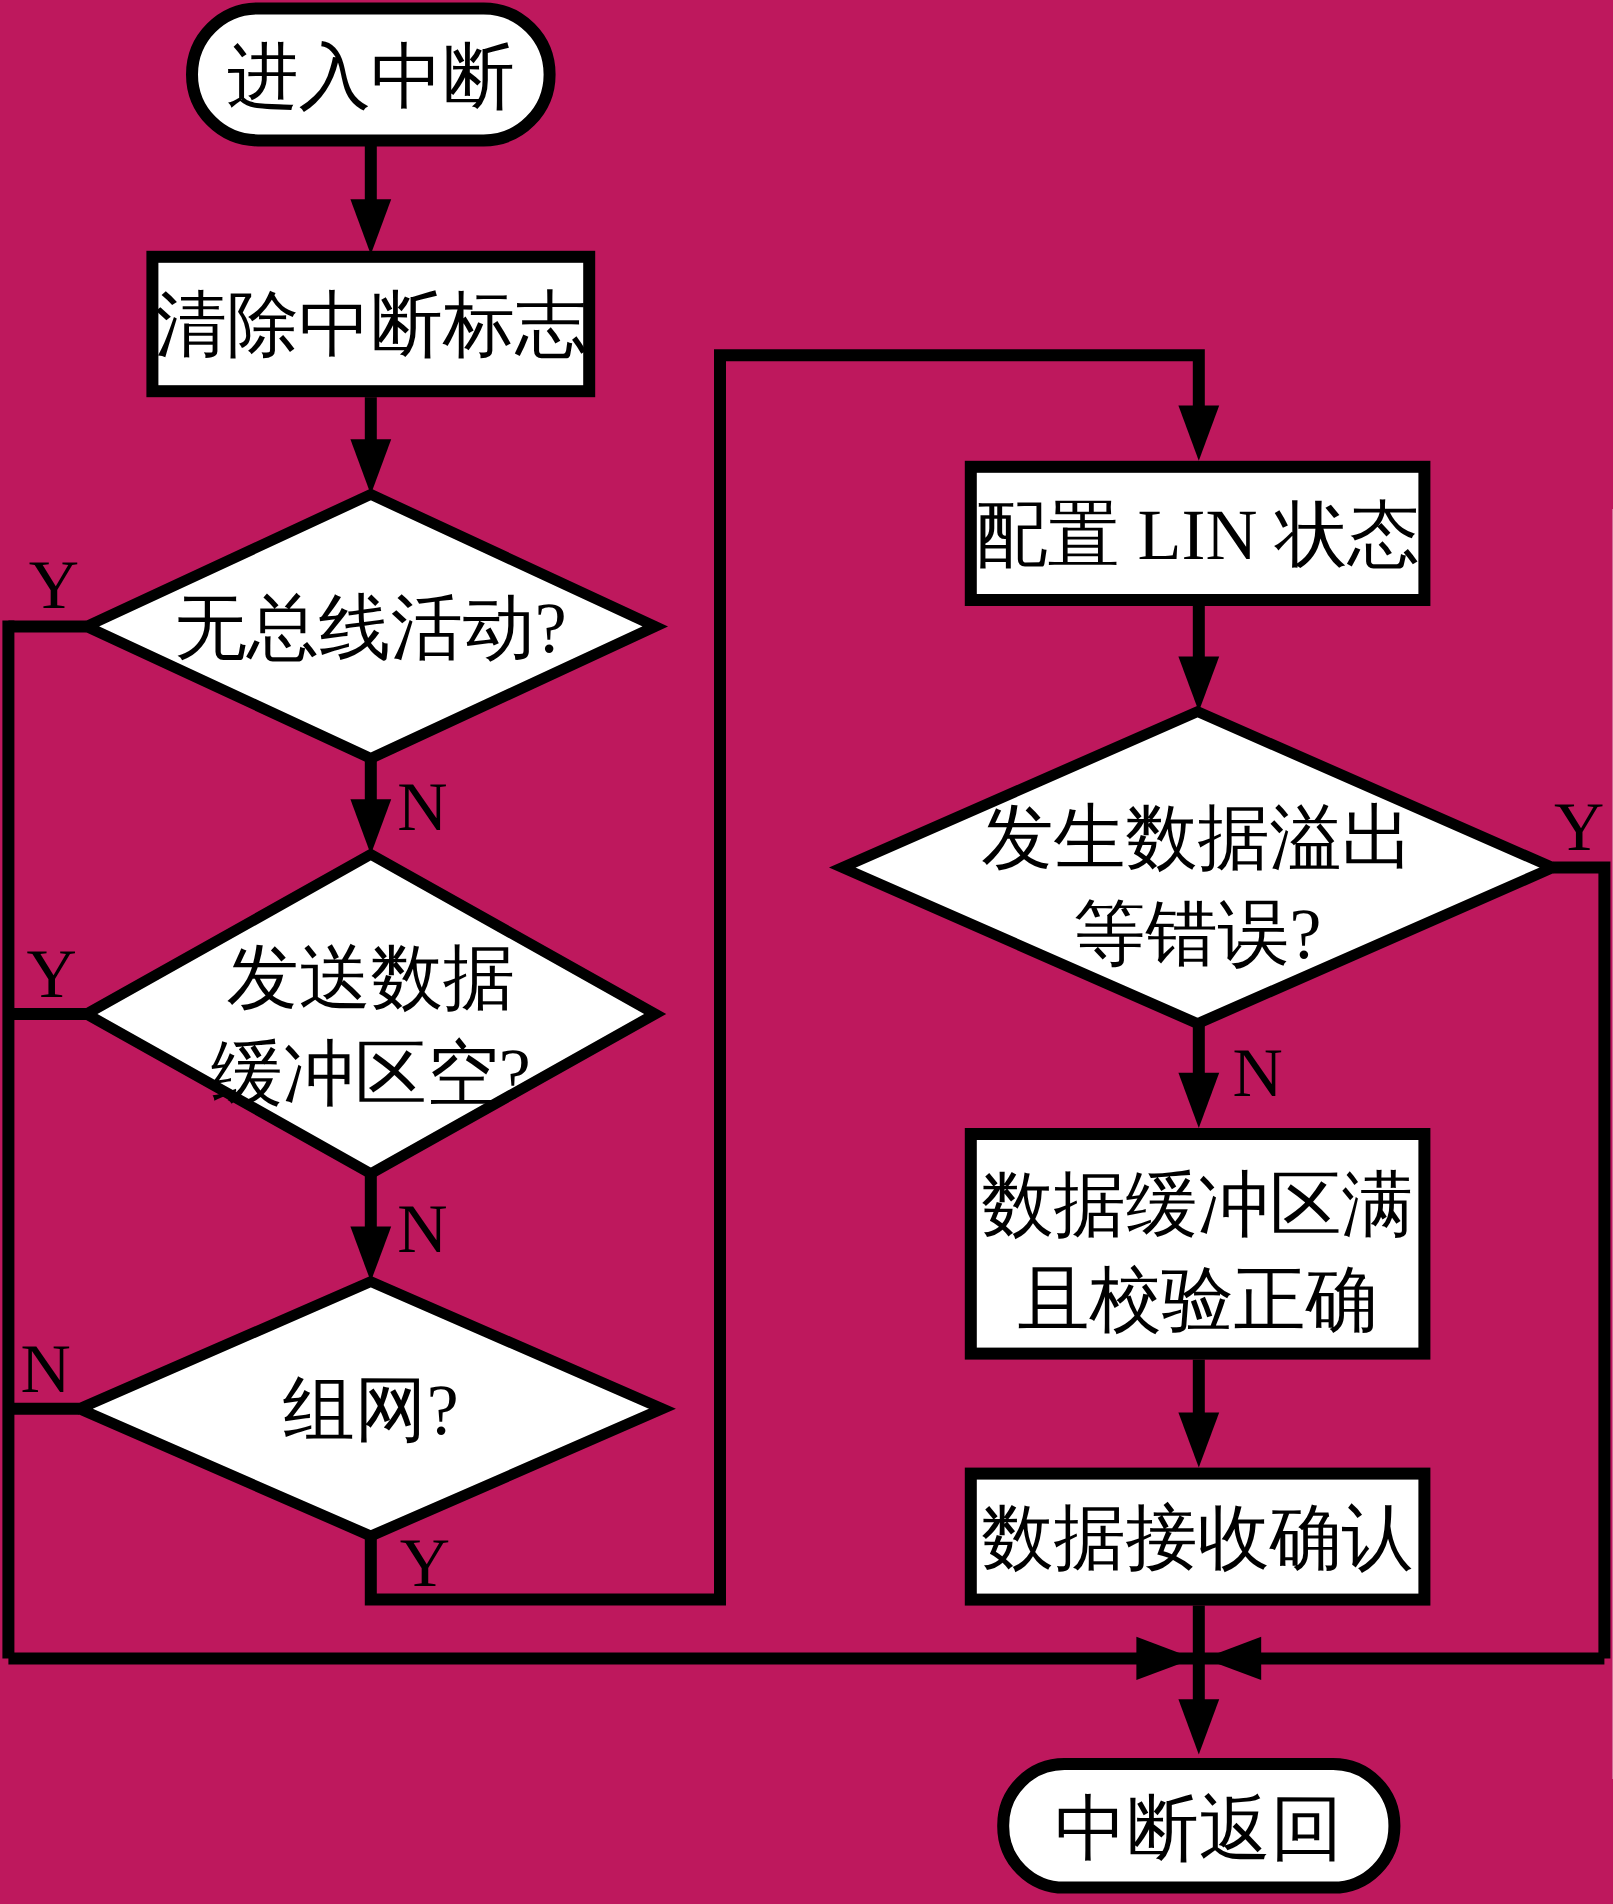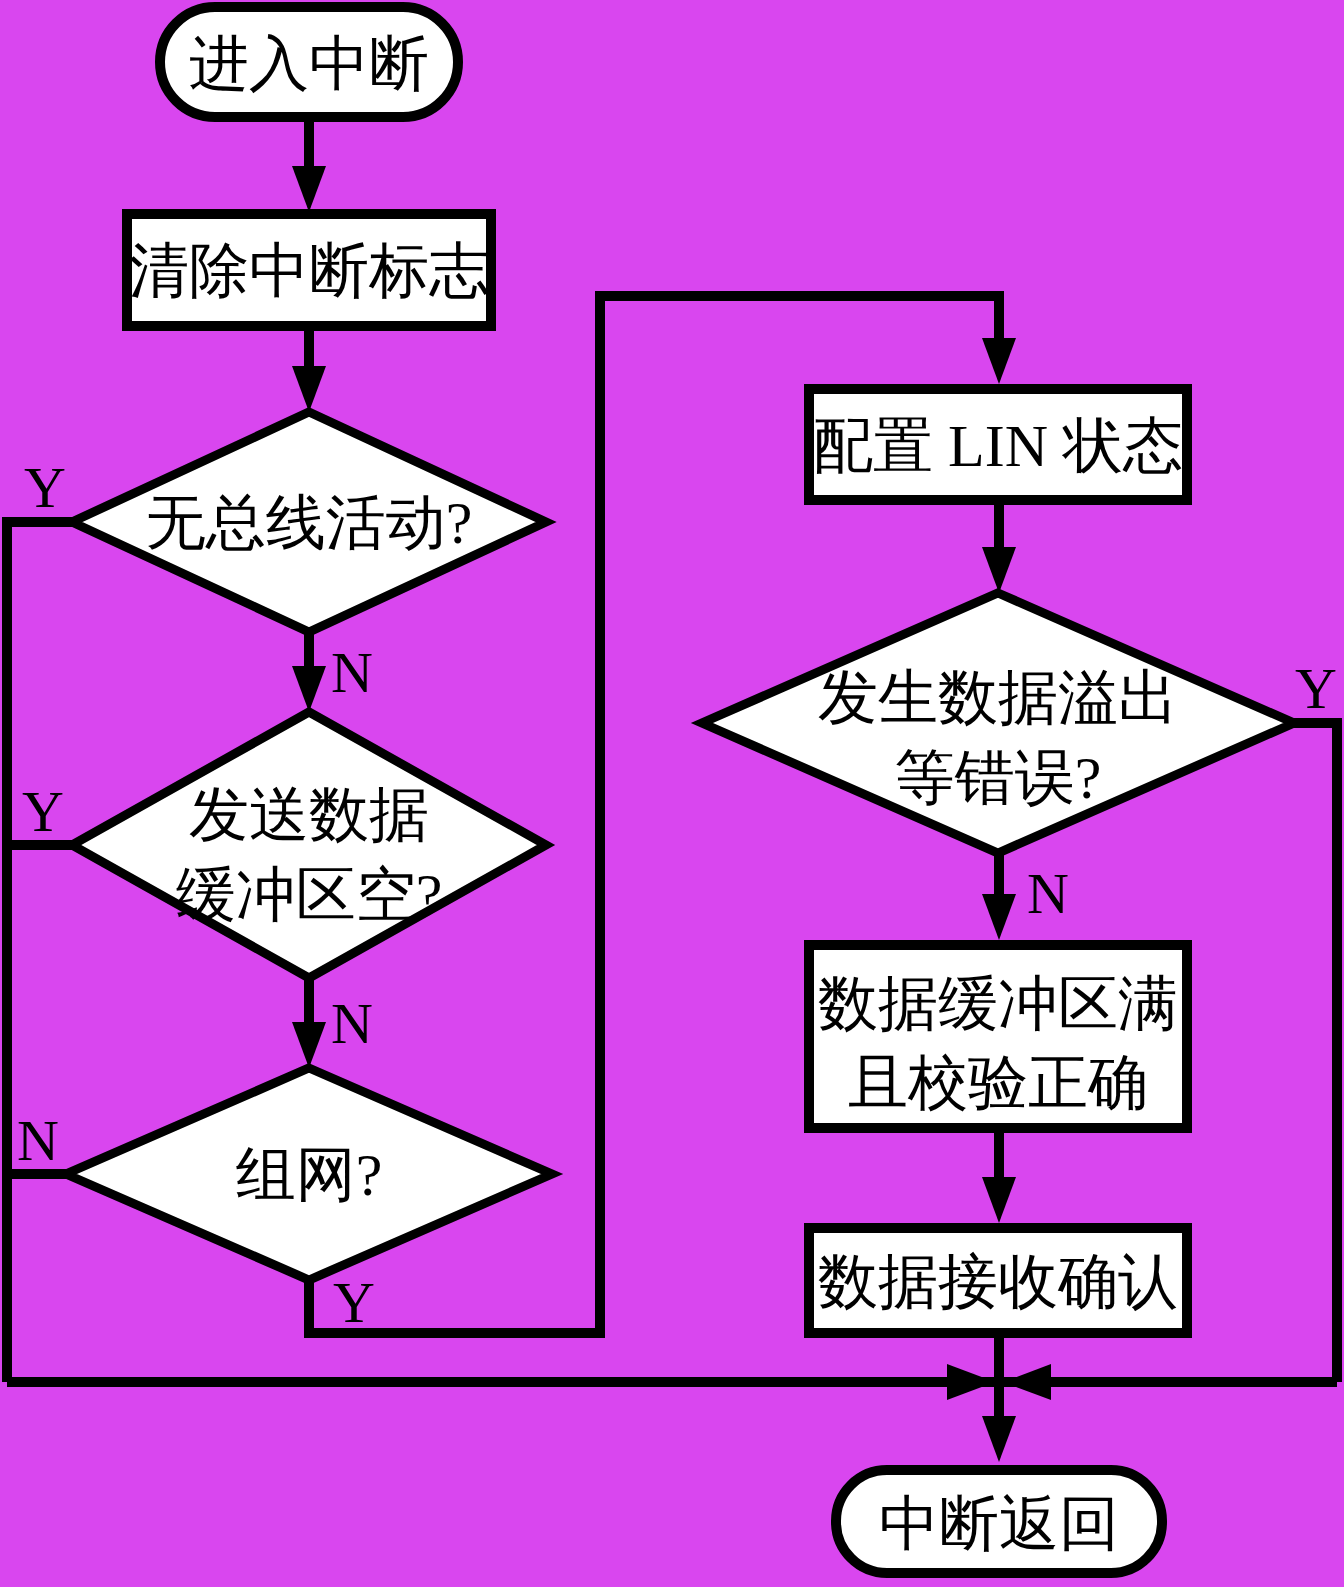--- a/index.html
+++ b/index.html
@@ -4,21 +4,21 @@
 <style>
   html, body {
     margin: 0;
     padding: 0;
     background: #ffffff;
   }
   .canvas {
     position: relative;
     width: 1344px;
     height: 1587px;
-    background: #d946ef;
+    background: #be185d;
   }
   svg {
     display: block;
     width: 1344px;
     height: 1587px;
   }
   .shape {
     fill: #ffffff;
     stroke: #000000;
     stroke-width: 10;

